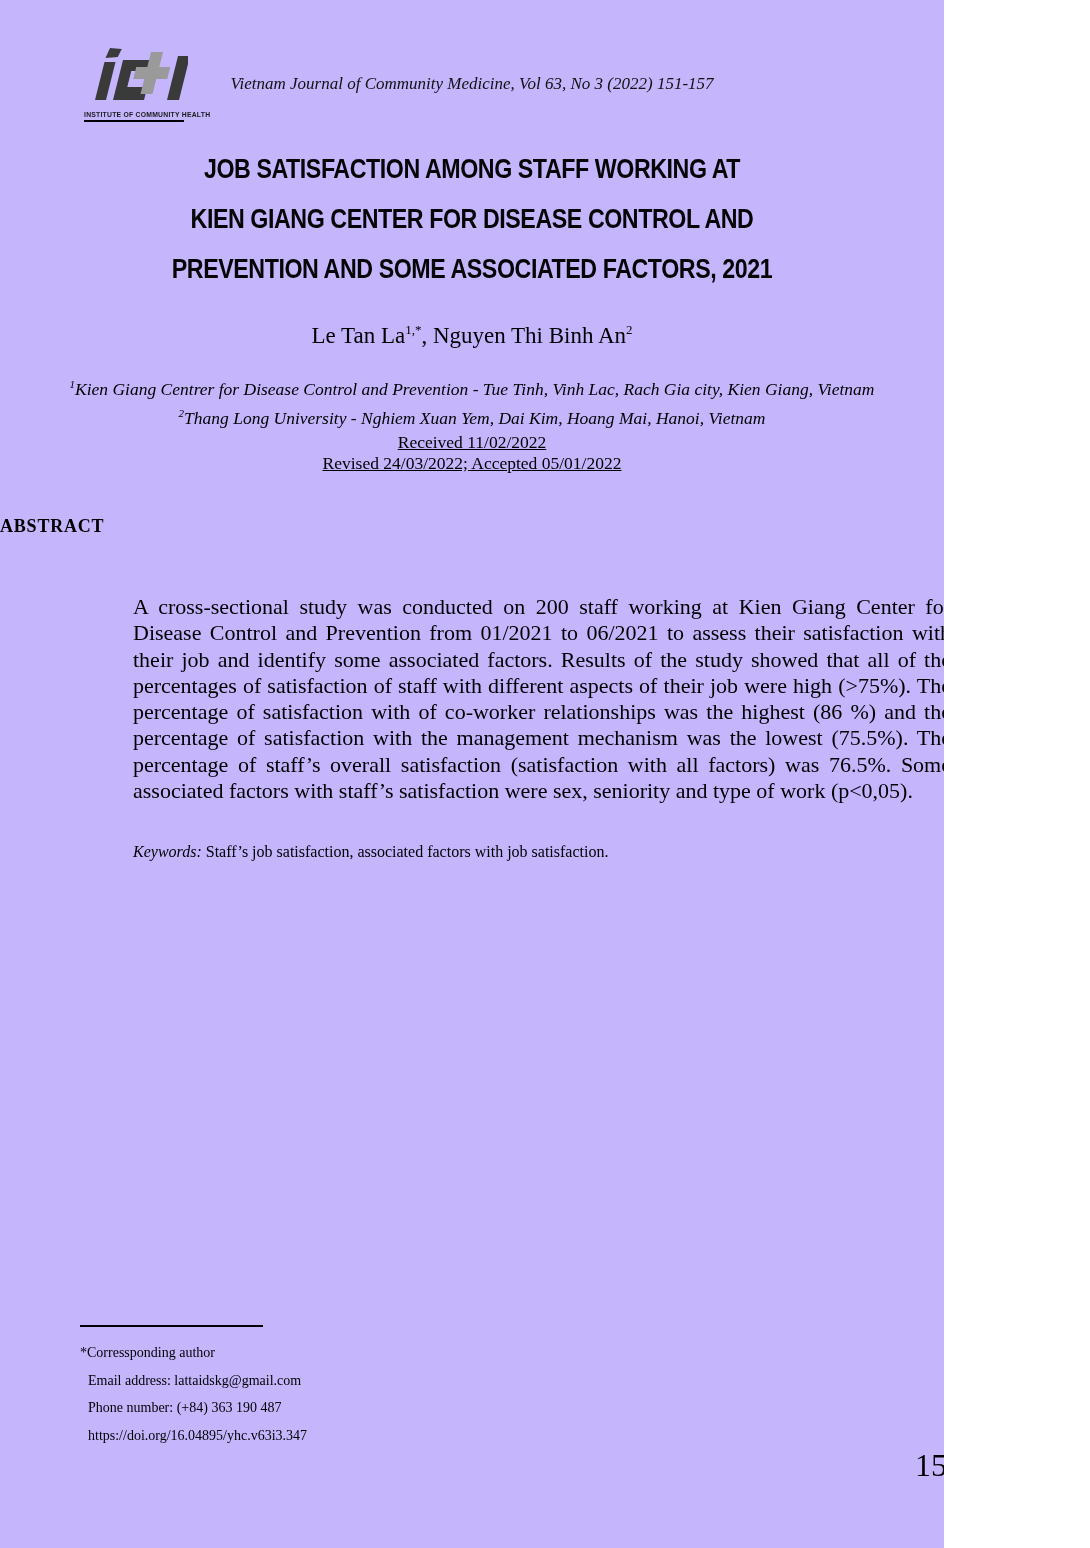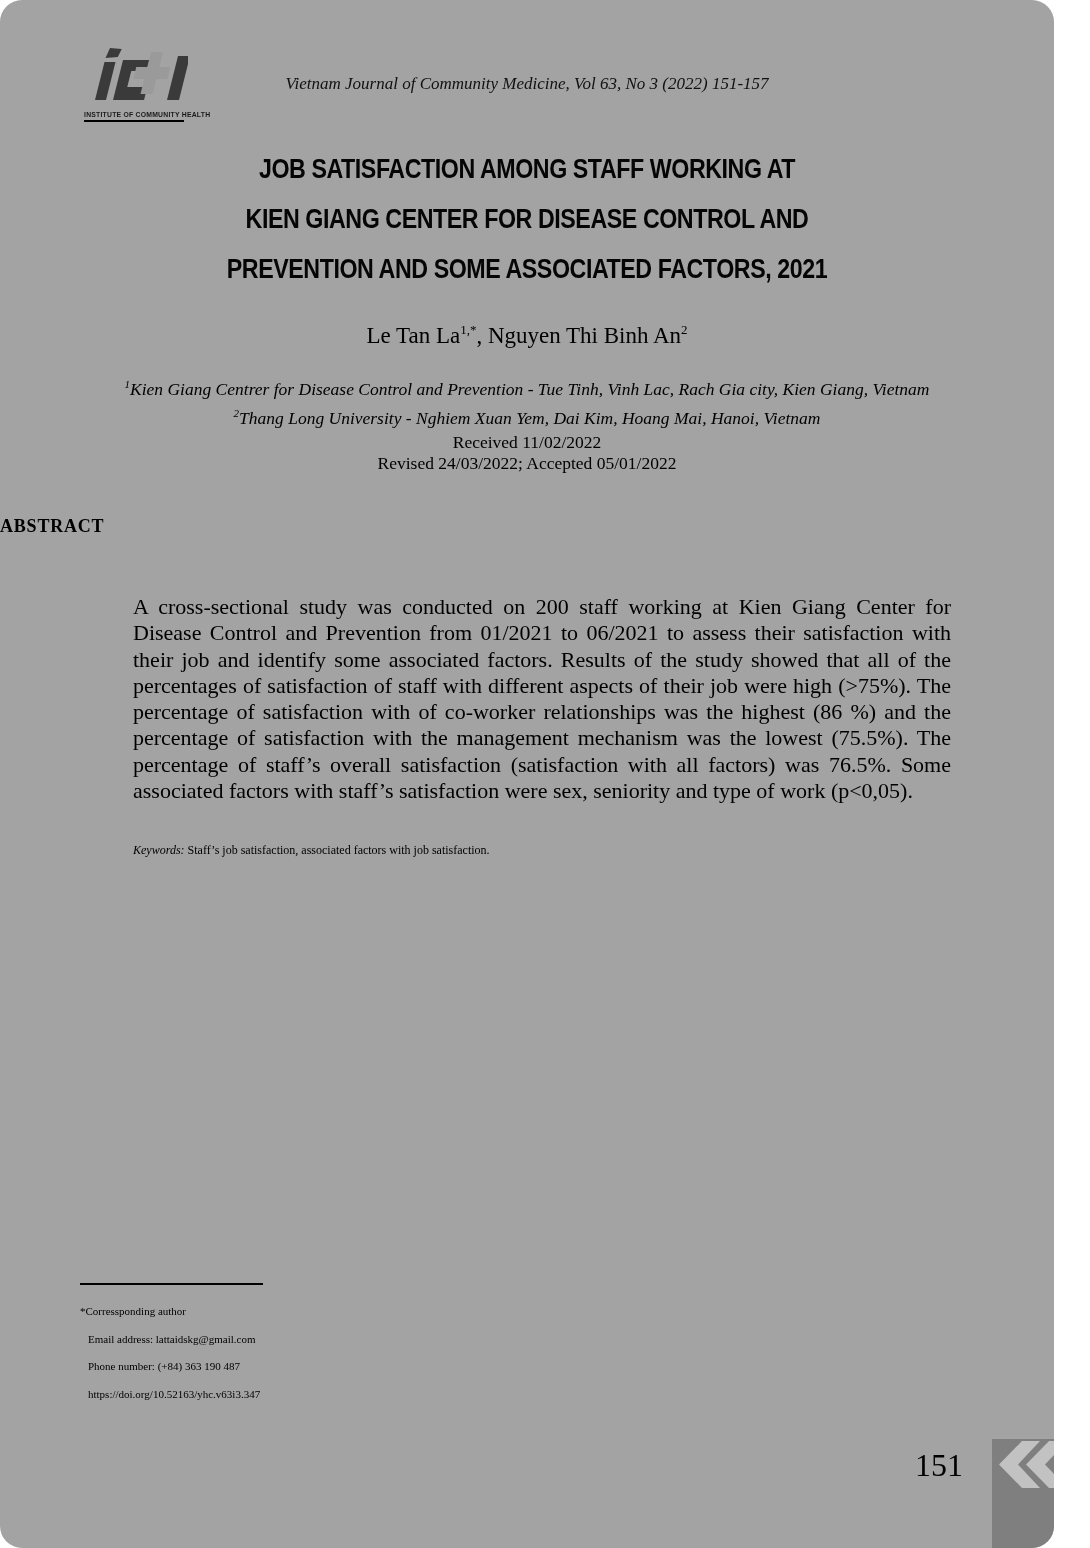--- a/index.html
+++ b/index.html
@@ -1,18 +1,18 @@
 <!DOCTYPE html>
 <html><head>
 <meta charset="utf-8">
 <style>
   html,body { margin:0; padding:0; background:#ffffff; }
   .page {
-    position:relative; width:1054px; height:1548px; background:#a3a3a3;
-    font-family:"Liberation Serif", serif; color:#000; overflow:hidden;border-radius:22px;
+    position:relative; width:944px; height:1548px; background:#c4b5fd;
+    font-family:"Liberation Serif", serif; color:#000; overflow:hidden;
   }
 
   
   .logo-block { position:absolute; left:84px; top:48px; width:120px; }
   .logo-caption {
     font-family:"Liberation Sans", sans-serif; font-weight:bold;
     font-size:6.8px; letter-spacing:0.25px; color:#1a1a1a; margin-top:1px;
     white-space:nowrap;
   }
   .logo-underline { width:100px; height:2px; background:#000; margin-top:2px; }
@@ -35,37 +35,37 @@
     font-size:23px; color:#000;
   }
   .authors sup { font-size:13px; }
   .affiliations {
     position:absolute; left:0; top:372px; width:100%; text-align:center;
     font-style:italic; font-size:17.5px; line-height:24px; color:#000;
   }
   .affiliations sup { font-size:11px; }
   .dates {
     position:absolute; left:0; top:432px; width:100%; text-align:center;
-    font-size:17.5px; line-height:21px; color:#000;
+    font-size:17.5px; line-height:21px; color:#000;text-decoration:underline;
   }
 
   
   .abstract-heading {
     position:absolute; left:0; top:516px; width:100%; 
     font-weight:bold; font-size:18px; letter-spacing:0.8px;
   }
   .abstract-body {
     position:absolute; left:133px; top:594px; width:818px;
     font-size:22px; line-height:26.3px; text-align:justify;
   }
-  .keywords { position:absolute; left:133px; top:843px; width:818px; font-size:12px; }
+  .keywords { position:absolute; left:133px; top:843px; width:818px; font-size:16px; }
   .keywords .kw-label { font-style:italic; }
 
   
-  .footnote { position:absolute; left:80px; top:1283px; font-size:11px; line-height:20.5px; }
+  .footnote { position:absolute; left:80px; top:1325px; font-size:14px; line-height:20.5px; }
   .footnote-rule { width:183px; height:2px; background:#000; margin-bottom:16px; }
   .footnote .indent { padding-left:8px;margin-top:7px; }
 
   
   .page-number {
     position:absolute; left:885px; top:1447px; width:78px; text-align:right;
     font-size:32px;
   }
   .corner-box { position:absolute; left:992px; top:1439px; width:98px; height:109px; background:#7f7f7f; }
   .corner-box svg { position:absolute; left:7px; top:2px; }
@@ -116,21 +116,21 @@
   <div class="abstract-body">A cross-sectional study was conducted on 200 staff working at Kien Giang Center for Disease Control and Prevention from 01/2021 to 06/2021 to assess their satisfaction with their job and identify some associated factors. Results of the study showed that all of the percentages of satisfaction of staff with different aspects of their job were high (&gt;75%). The percentage of satisfaction with of co-worker relationships was the highest (86 %) and the percentage of satisfaction with the management mechanism was the lowest (75.5%). The percentage of staff’s overall satisfaction (satisfaction with all factors) was 76.5%. Some associated factors with staff’s satisfaction were sex, seniority and type of work (p&lt;0,05).</div>
   <div class="keywords">
     <span class="kw-label">Keywords:</span><span> Staff’s job satisfaction, associated factors with job satisfaction.</span>
   </div>
 
   <div class="footnote">
     <div class="footnote-rule"></div>
     <div>*Corressponding author</div>
     <div class="indent">Email address: lattaidskg@gmail.com</div>
     <div class="indent">Phone number: (+84) 363 190 487</div>
-    <div class="indent">https://doi.org/10.52163/yhc.v63i3.347</div>
+    <div class="indent">https://doi.org/16.04895/yhc.v63i3.347</div>
   </div>
 
   <div class="page-number">151</div>
   <div class="corner-box">
     <svg width="68" height="47" viewBox="0 0 68 47">
       <polygon points="23,0 41,0 19,23.5 41,47 23,47 0,23.5" fill="#c2c2c2"></polygon>
       <polygon points="50,0 68,0 46,23.5 68,47 50,47 27,23.5" fill="#c2c2c2"></polygon>
     </svg>
   </div>
 

